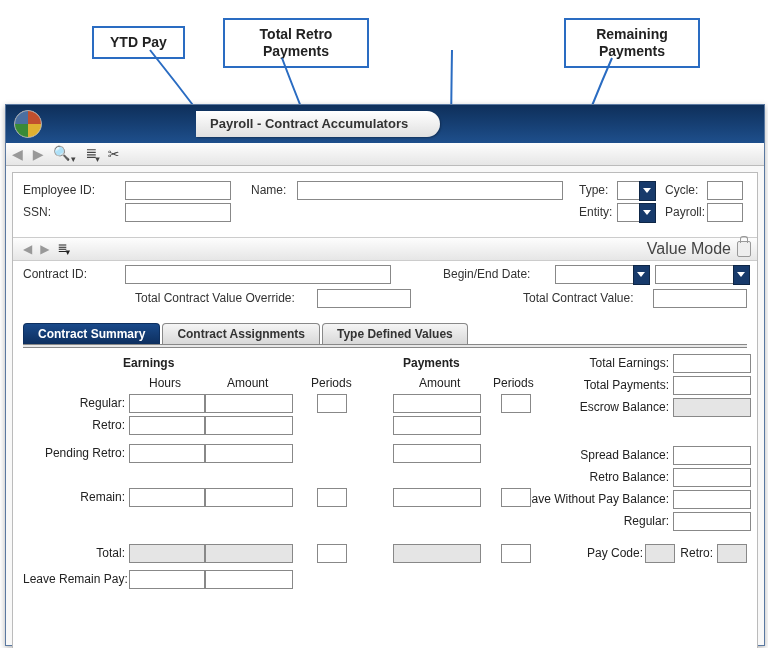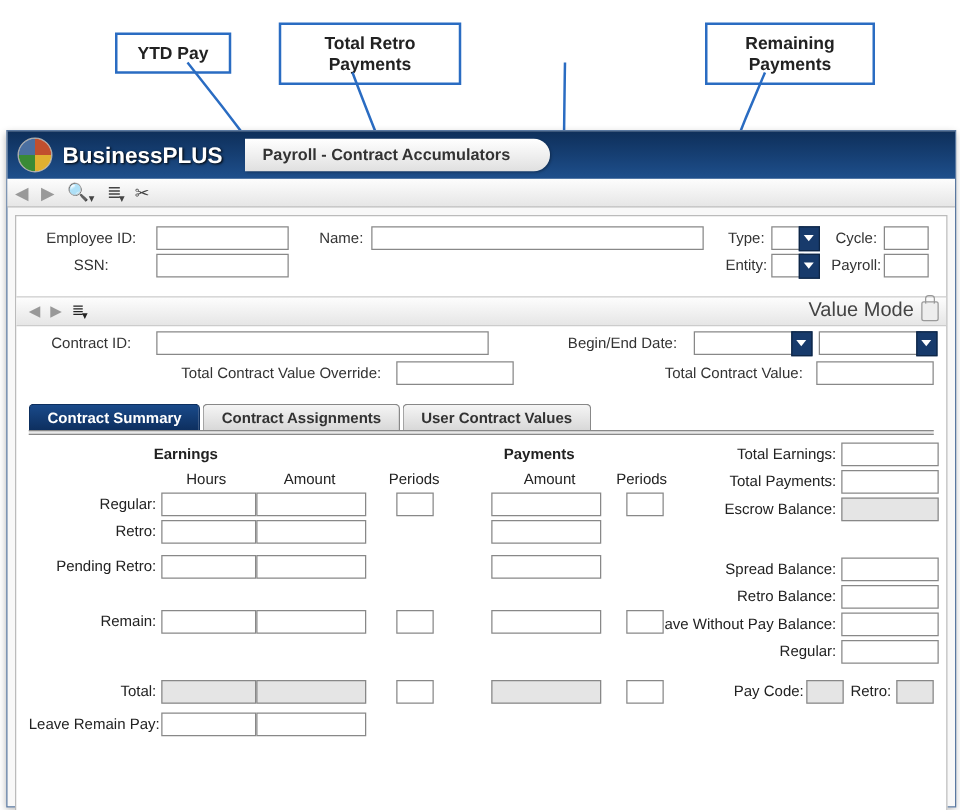--- a/index.html
+++ b/index.html
@@ -28,21 +28,21 @@
 #logo .q4{right:0;bottom:0;background:#e0b030}
 #brand{font-size:18px;font-weight:bold;text-shadow:1px 1px 2px #000}
 #pill{position:absolute;left:190px;top:6px;background:linear-gradient(#fff,#e0e0e0);color:#333;height:26px;line-height:26px;padding:0 32px 0 14px;border-radius:0 14px 14px 0;font-weight:bold;font-size:13px;box-shadow:1px 1px 2px rgba(0,0,0,.3)}
 
 
 #tb{height:22px;background:linear-gradient(#fdfdfd,#e6e6e6);border-bottom:1px solid #bbb;display:flex;align-items:center;padding:0 6px;gap:10px;font-size:14px;color:#444}
 #tb span{cursor:default}
 
 
 #panel{margin:6px;border:1px solid #bbb;background:#fff;padding:8px 10px;position:relative;height:470px;overflow:hidden}
-label{font-size:12px;color:#333;text-align:center}
+label{font-size:12px;color:#333;text-align:left}
 input[type=text]{border:1px solid #888;height:17px;font-size:12px;padding:0 2px;background:#fff}
 input[readonly]{background:#e5e5e5}
 .dd{display:inline-block;width:15px;height:18px;background:#173a6b;border:1px solid #0e2646;vertical-align:middle;position:relative}
 .dd::after{content:"";position:absolute;left:3px;top:6px;border-left:4px solid transparent;border-right:4px solid transparent;border-top:5px solid #fff}
 
 
 #empsec{position:relative;height:52px}
 #empsec label{position:absolute}
 #empsec input,#empsec .dd{position:absolute}
 
@@ -91,21 +91,20 @@
 </svg>
 
 <div id="app">
   <div id="hdr">
     <div id="logo">
           <div class="q1"></div>
           <div class="q2"></div>
           <div class="q3"></div>
           <div class="q4"></div>
         </div>
-    <div id="brand">BusinessPLUS</div>
     <div id="pill">Payroll - Contract Accumulators</div>
   </div>
   <div id="tb">
     <span style="color:#999">◀</span>
     <span style="color:#999">▶</span>
     <span>🔍<sub style="font-size:9px">▾</sub></span>
     <span style="letter-spacing:-2px">≣<sub style="font-size:9px">▾</sub></span>
     <span>✂</span>
   </div>
 
@@ -150,21 +149,21 @@
 
       <label style="left:112px;top:26px;width:180px">Total Contract Value Override:</label>
       <input type="text" style="left: 294px; top: 24px; width: 88px;">
       <label style="left:500px;top:26px;width:128px">Total Contract Value:</label>
       <input type="text" style="left: 630px; top: 24px; width: 88px;">
     </div>
 
     <div id="tabs">
       <div class="tab active">Contract Summary</div>
       <div class="tab">Contract Assignments</div>
-      <div class="tab">User Contract Values</div>
+      <div class="tab">Type Defined Values</div>
     </div>
     <div id="tabline"></div>
 
     <div id="grid">
 
       <div class="lbl" style="left:100px;top:0;font-weight:bold">Earnings</div>
       <div class="lbl" style="left:380px;top:0;font-weight:bold">Payments</div>
 
       <div class="lbl" style="left:126px;top:20px">Hours</div>
       <div class="lbl" style="left:204px;top:20px">Amount</div>

